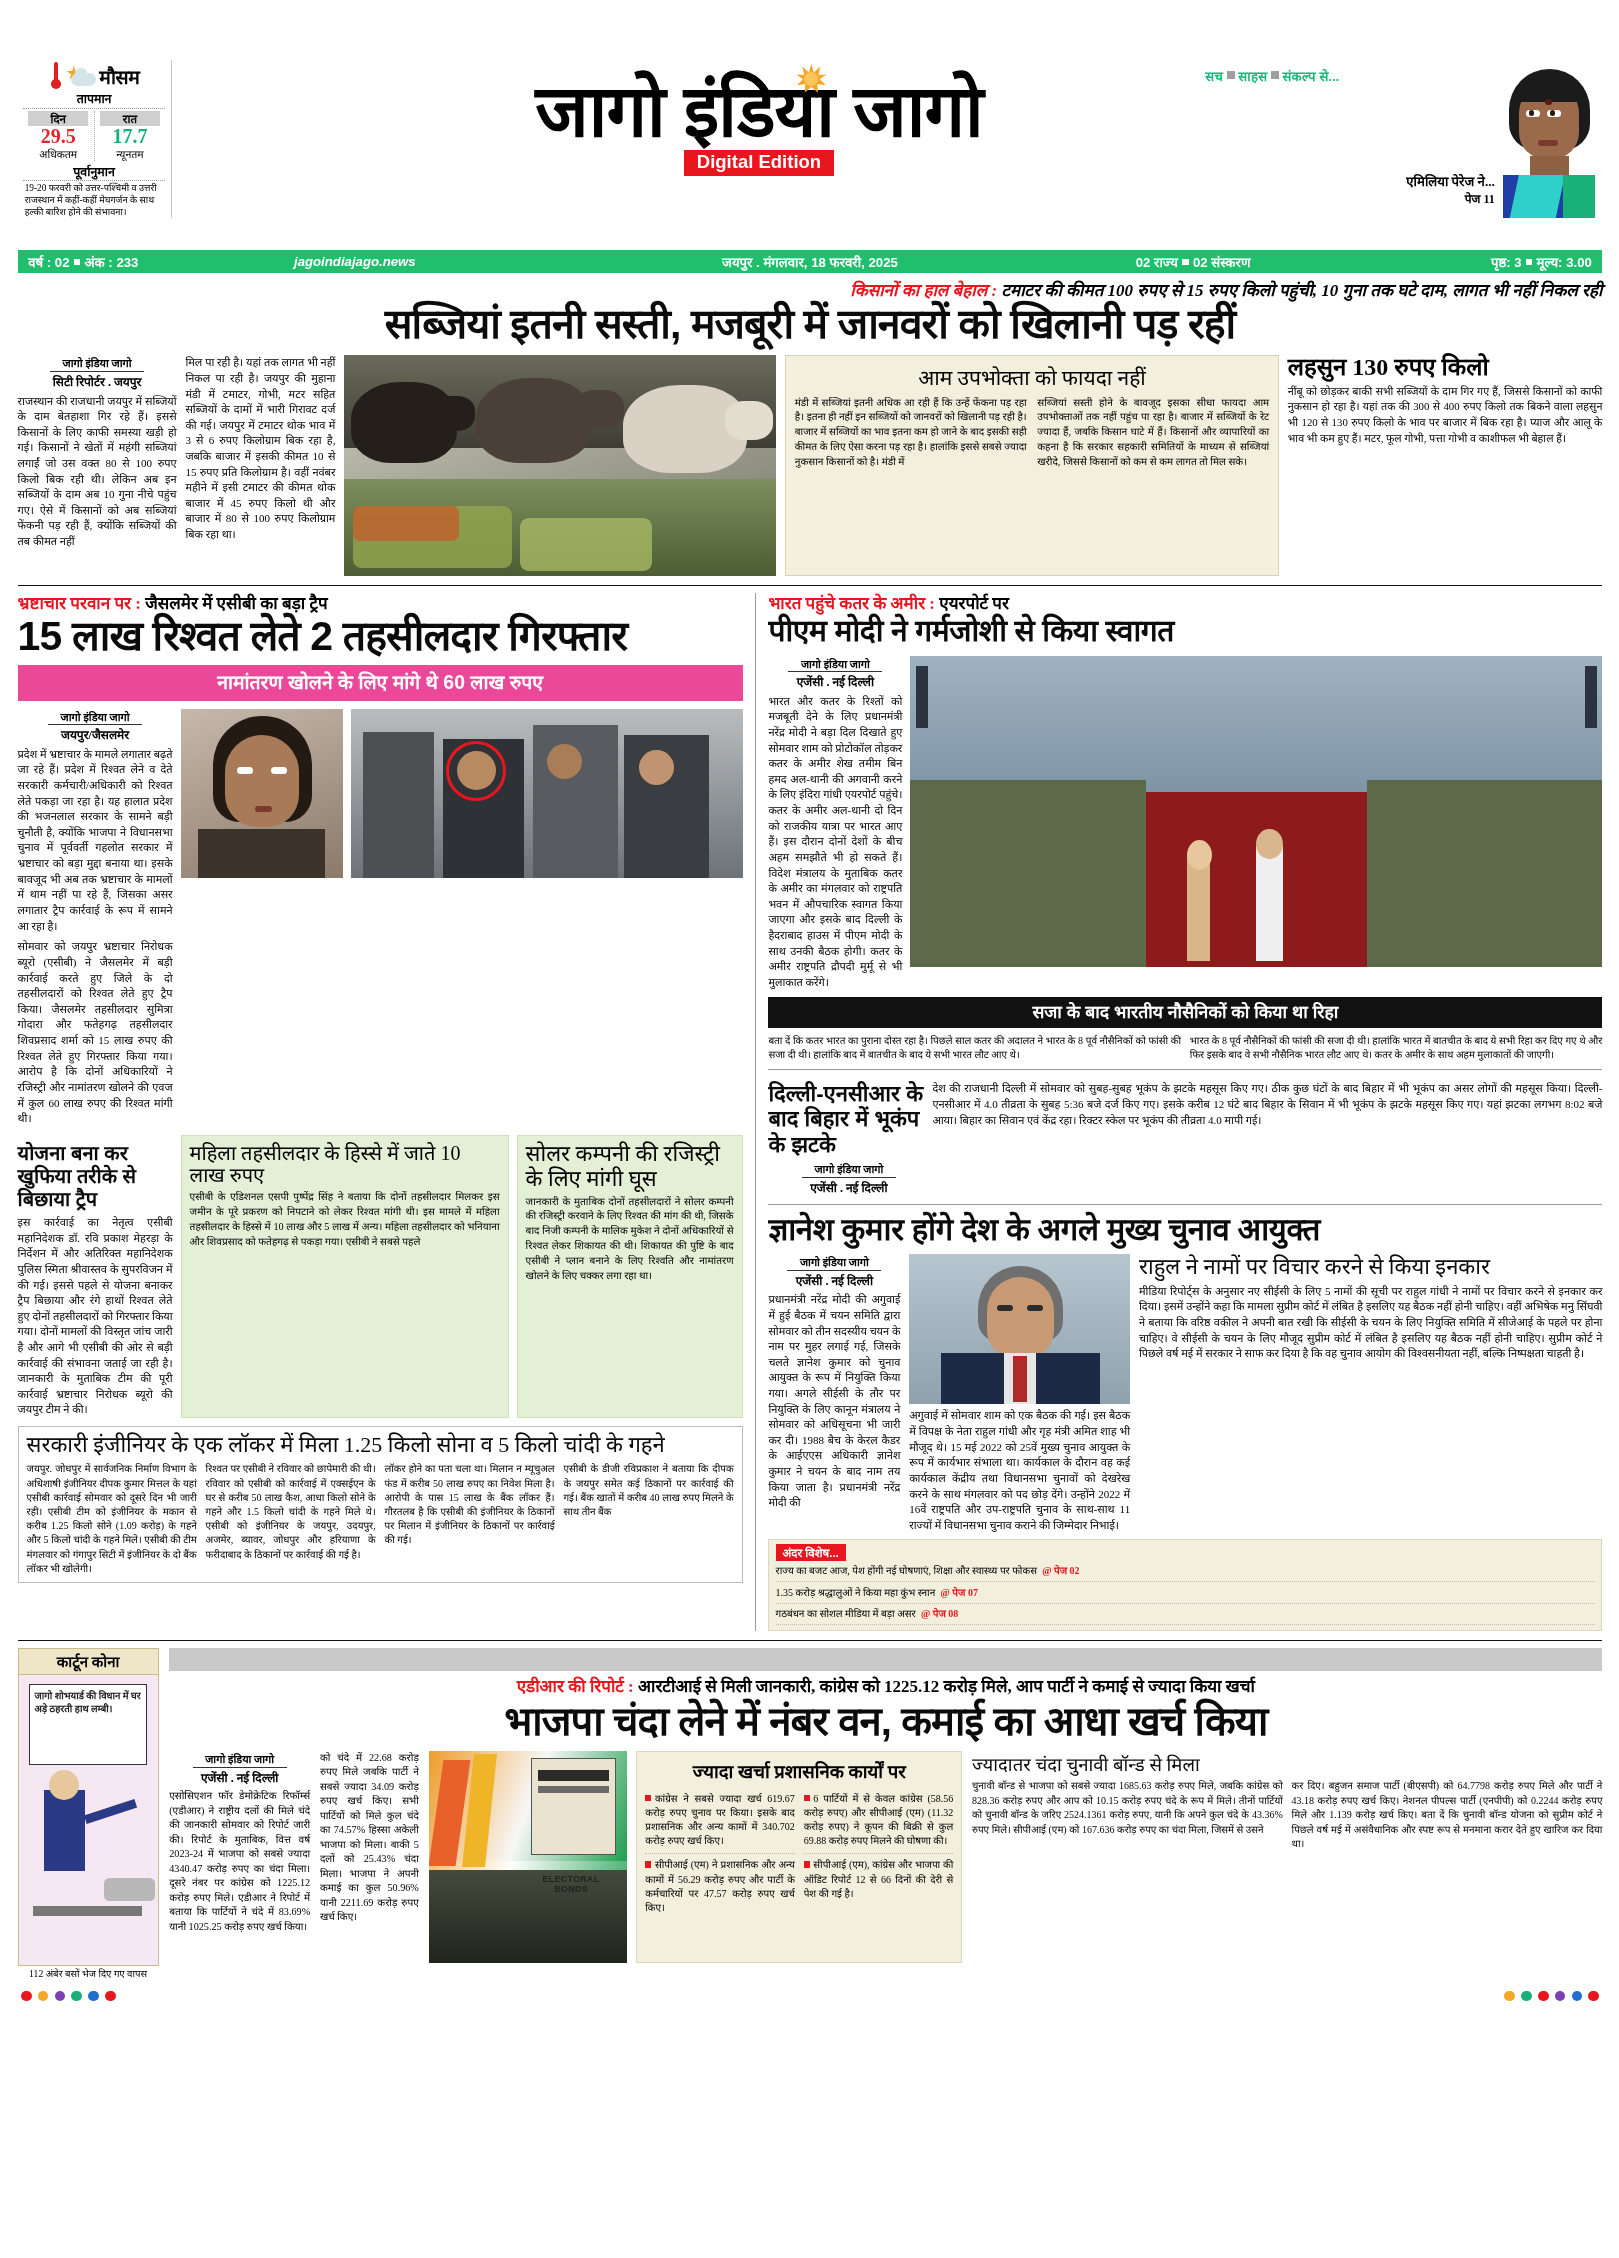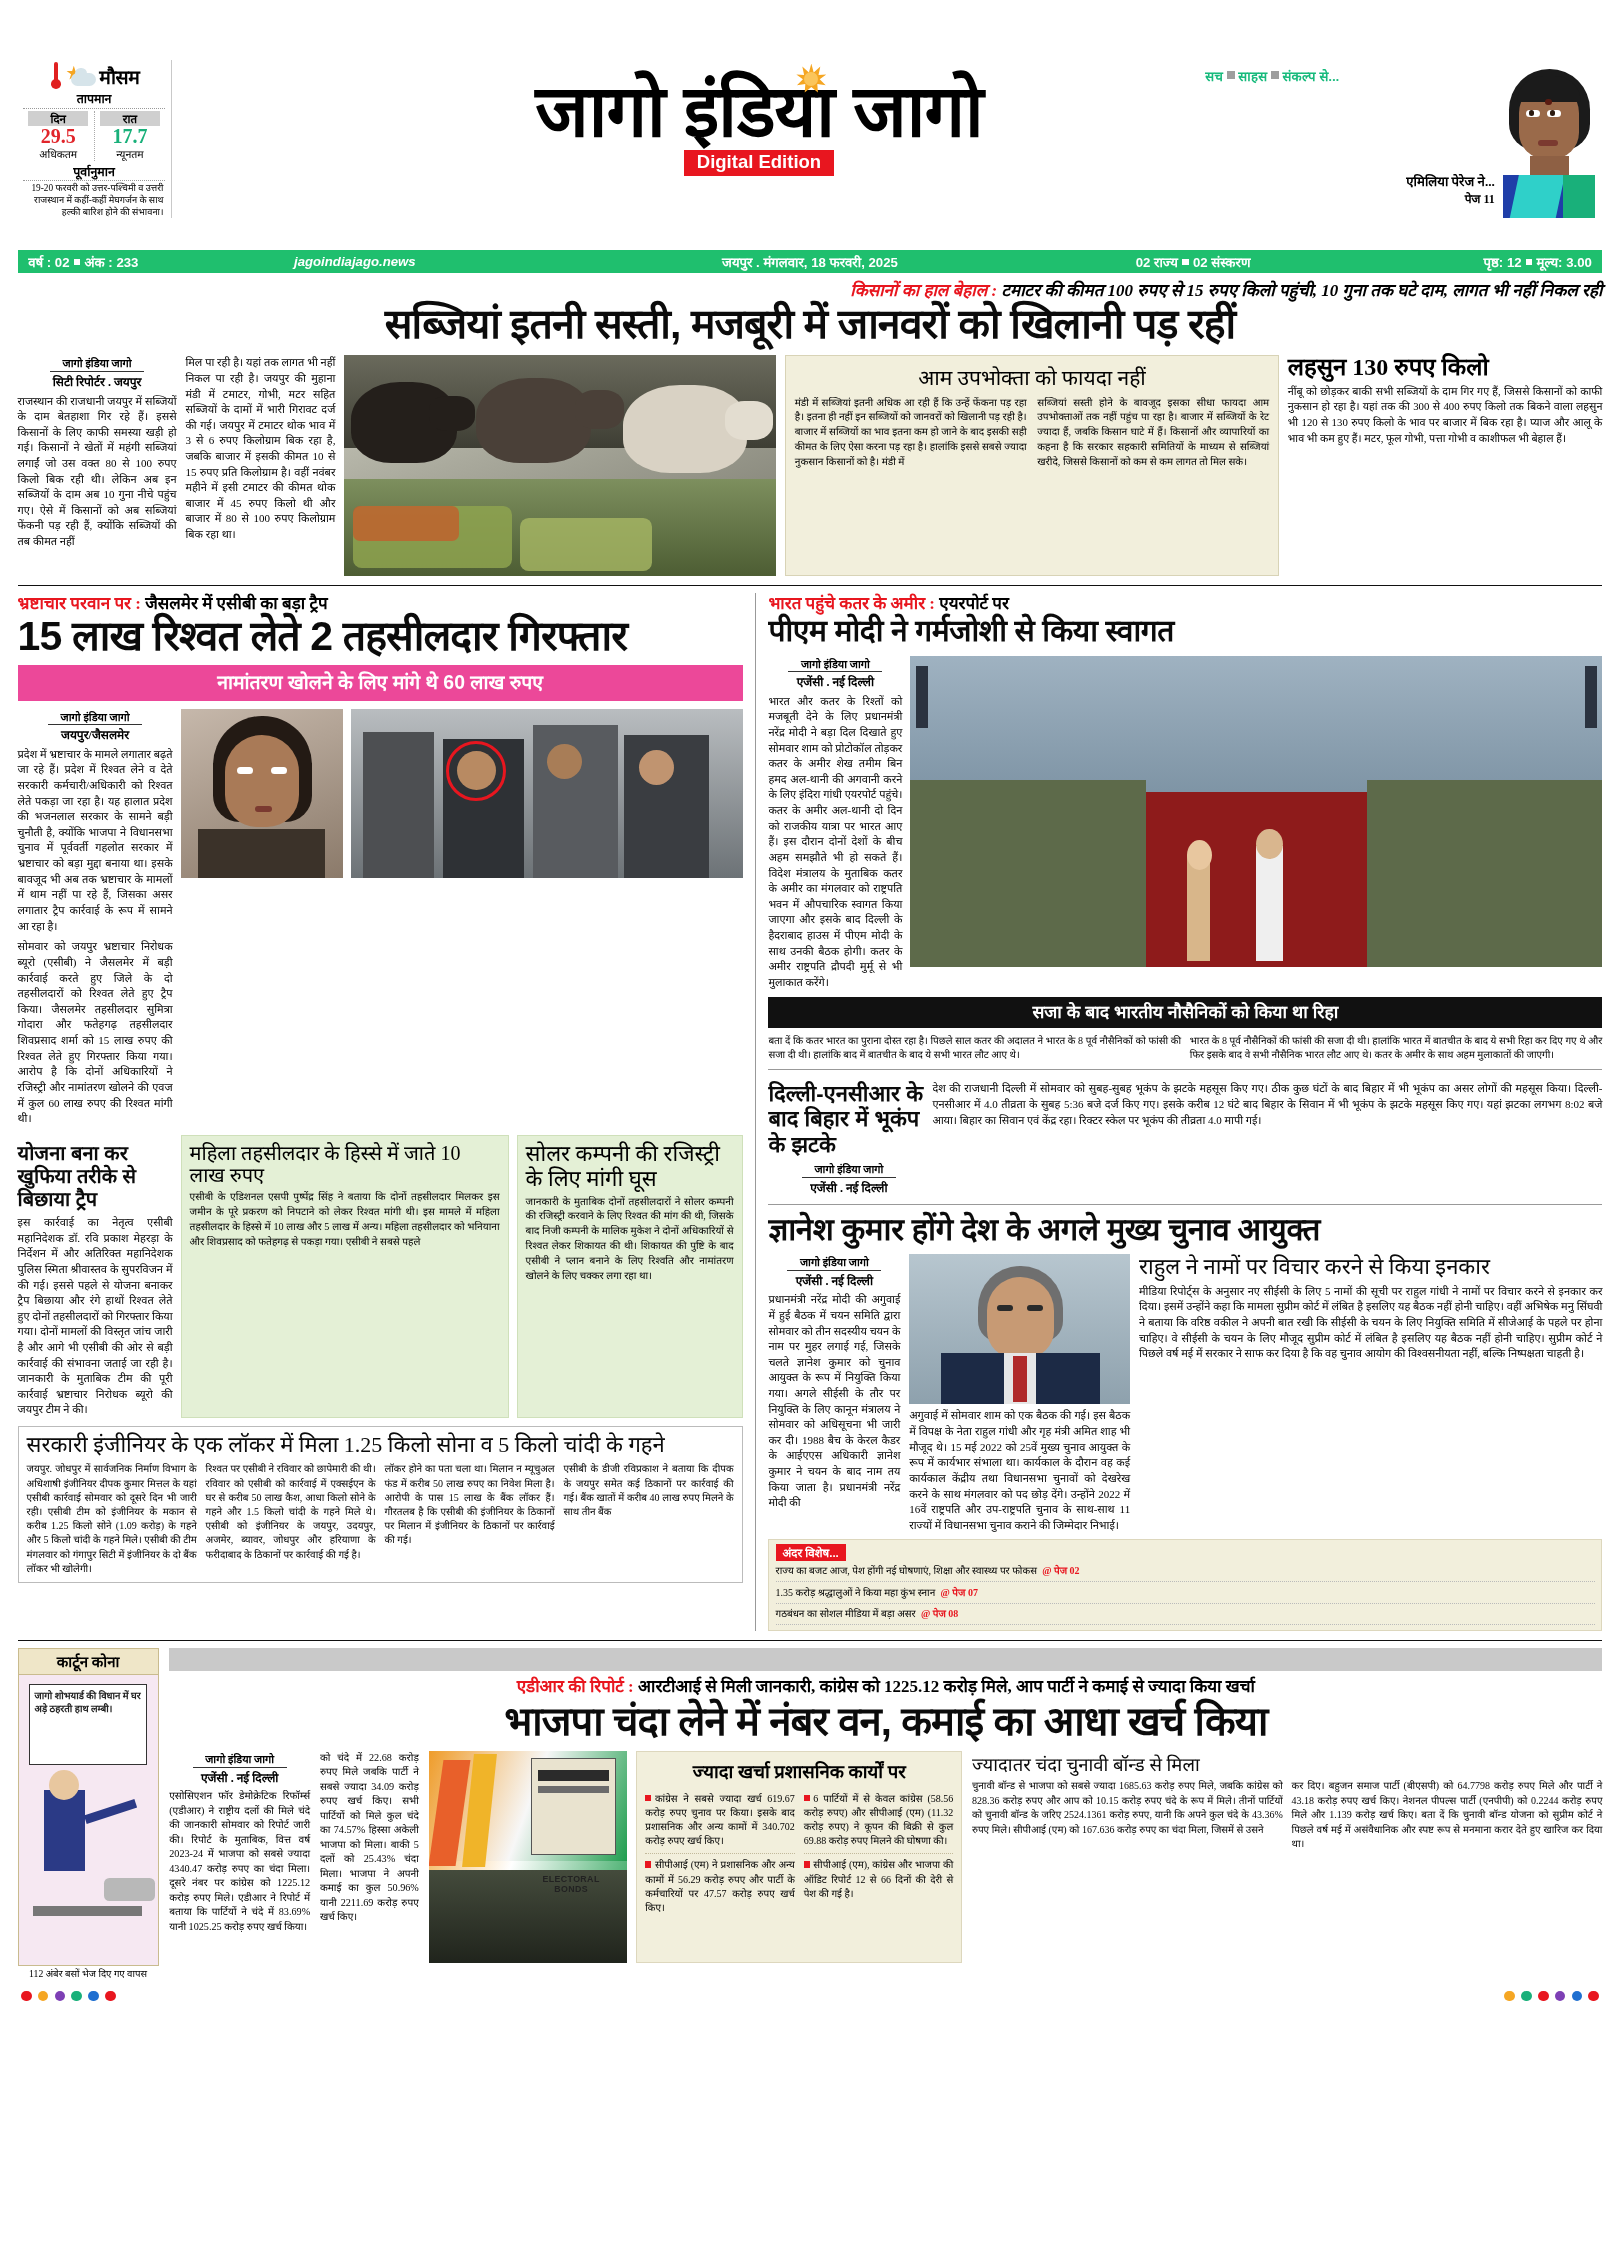--- a/index.html
+++ b/index.html
@@ -32,21 +32,21 @@
   .wx-sub { font-size:12.4px; font-weight:bold; border-bottom:0.9px dotted #999; padding-bottom:0.9px; margin-top:-1.8px;}
   .wx-grid { display:flex; margin-top:2.6px; }
   .wx-cell { flex:1; }
   .wx-cell:first-child { border-right:0.9px dotted #aaa; }
   .wx-lab { background:#cfcfcf; font-size:11.5px; font-weight:bold; margin:0 5.3px; }
   .wx-num { font-size:20px; font-weight:bold; line-height:1.05; }
   .wx-num.d { color:#e1252b; }
   .wx-num.n { color:#19b07a; }
   .wx-fine { font-size:10.6px; }
   .wx-fc-t { font-size:12.4px; font-weight:bold; border-bottom:0.9px dotted #999; margin-top:1.8px;}
-  .wx-fc { font-size:9.3px; line-height:1.3; padding:0.9px 1.8px 0 1.8px; text-align:right; }
+  .wx-fc { font-size:9.3px; line-height:1.3; padding:0.9px 1.8px 0 1.8px; text-align:left; }
 
   .logo-wrap { flex:1; text-align:center; position:relative; padding-top:16px;}
   .tagline { position:absolute; right:7px; top:7px; color:#17ba7c; font-weight:bold; font-size:13.2px; letter-spacing:0.3px;}
   .tagline .sq { display:inline-block;width:8px;height:8px;background:#9e9e9e;vertical-align:1.8px;margin:0 3.5px;}
   .logo {
     font-family:"Liberation Sans", sans-serif; font-weight:bold;
     font-size:72px; line-height:.98; letter-spacing:-0.9px; position:relative; display:inline-block;
   }
   .logo .sunlogo {
     position:absolute; left:261px; top:-12.4px; width:30px; height:30px; background:#f5a623;
@@ -256,21 +256,21 @@
         <div class="ppage">पेज 11</div>
       </div>
     </div>
   </div>
 
   <div class="greenbar">
     <div class="gb1"><span>वर्ष : 02</span><span class="gbsq"></span><span>अंक : 233</span></div>
     <div class="gb2">jagoindiajago.news</div>
     <div class="gb3">जयपुर . मंगलवार, 18 फरवरी, 2025</div>
     <div class="gb4"><span>02 राज्य</span><span class="gbsq"></span><span>02 संस्करण</span></div>
-    <div class="gb5"><span>पृष्ठ: 12</span><span class="gbsq"></span><span>मूल्य: 3.00</span></div>
+    <div class="gb5"><span>पृष्ठ: 3</span><span class="gbsq"></span><span>मूल्य: 3.00</span></div>
   </div>
 
   <div class="s1">
     <div class="kicker s1-kick">
       <span class="red">किसानों का हाल बेहाल :</span>
       <span>टमाटर की कीमत 100 रुपए से 15 रुपए किलो पहुंची, 10 गुना तक घटे दाम, लागत भी नहीं निकल रही</span>
     </div>
     <div class="hl s1-head">सब्जियां इतनी सस्ती, मजबूरी में जानवरों को खिलानी पड़ रहीं</div>
 
     <div class="s1-body">

